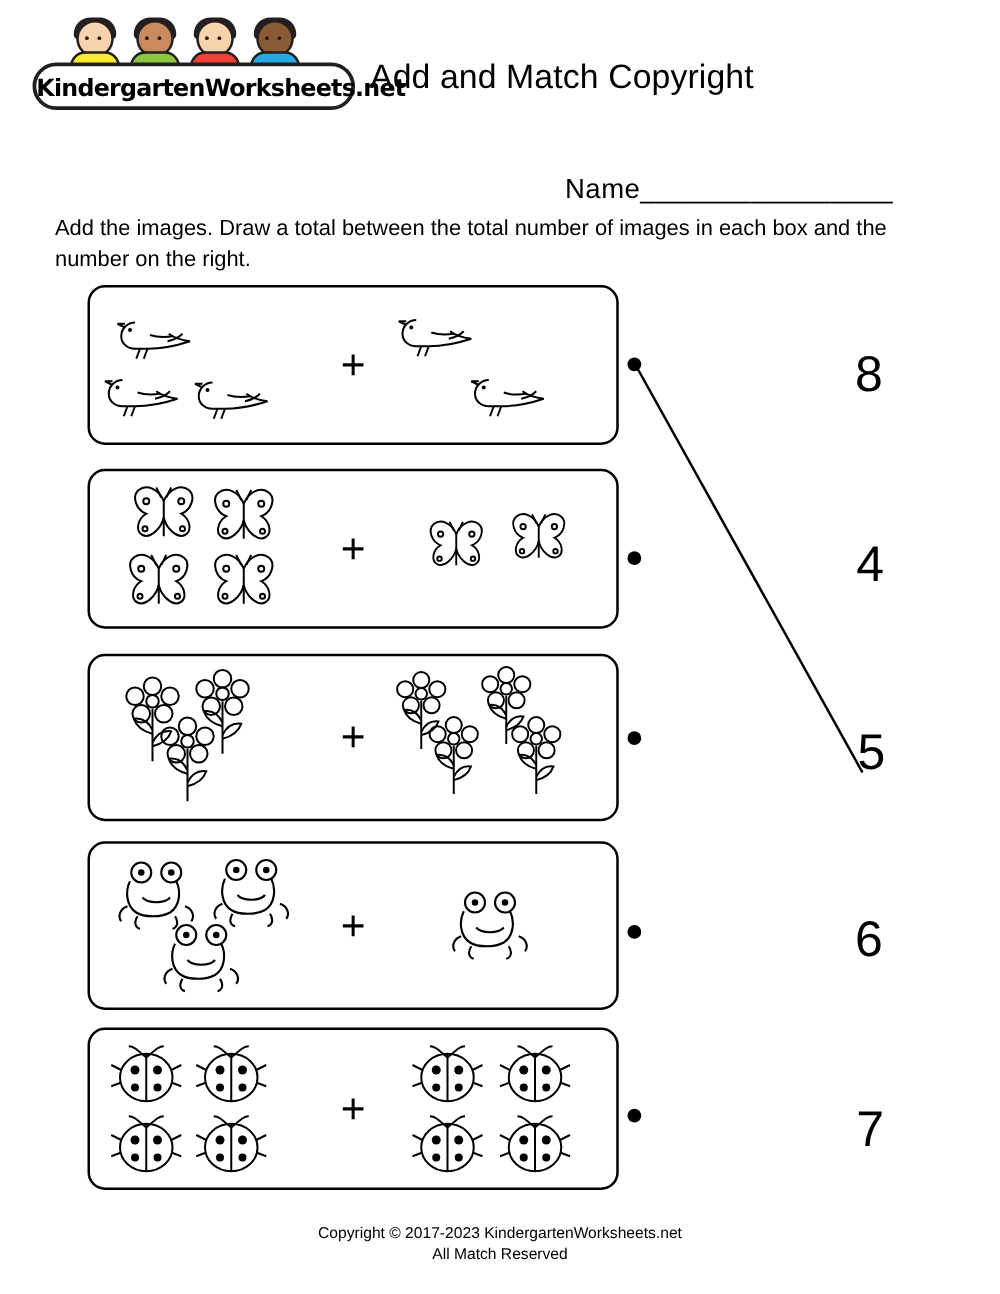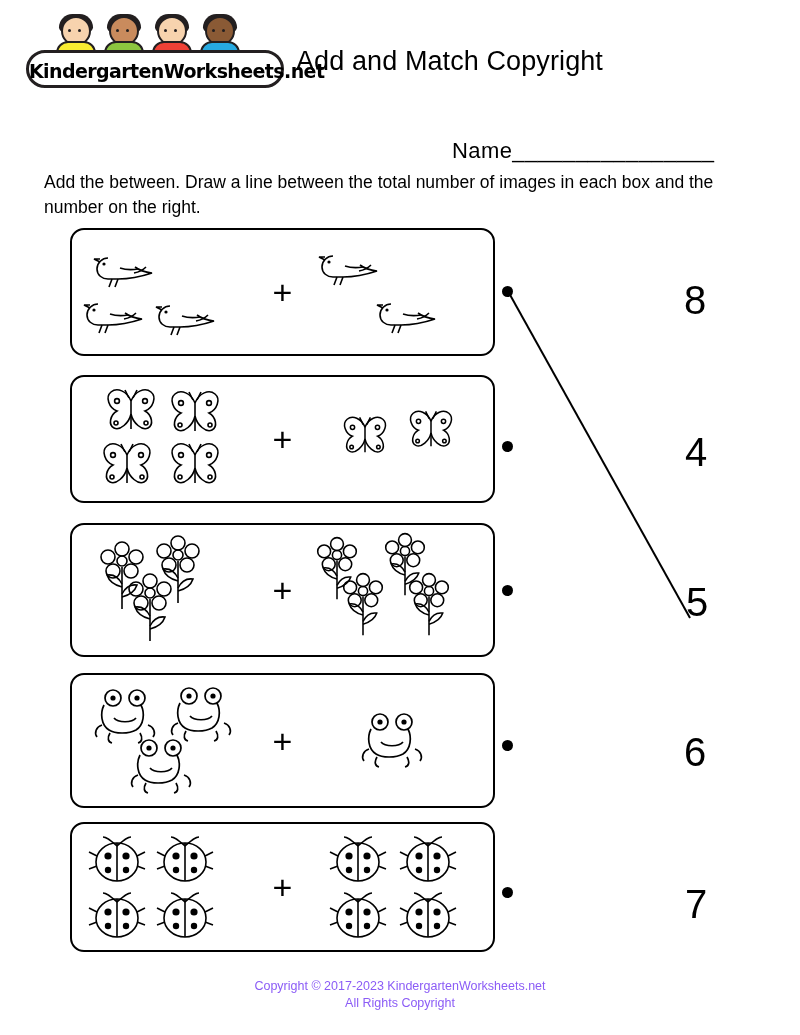--- a/index.html
+++ b/index.html
@@ -229,21 +229,21 @@
 
   
   .footer {
     position: absolute;
     left: 0;
     top: 978px;
     width: 800px;
     text-align: center;
     font-size: 12.5px;
     line-height: 17px;
-    color: #8b5cf6;
+    color: #000000;
   }
 
   svg.art { display: block; }
 </style>
 </head>
 <body>
 
 <div class="header">
 
   <div class="logo-wrap">
@@ -279,21 +279,21 @@
     </div>
     <div class="logo-badge">
       <div class="logo-text">KindergartenWorksheets.net</div>
     </div>
   </div>
 
   <div class="title">Add and Match Copyright</div>
   <div class="name-line">Name________________</div>
 </div>
 
-<div class="instructions">Add the between. Draw a line between the total number of images in each box and the number on the right.</div>
+<div class="instructions">Add the images. Draw a total between the total number of images in each box and the number on the right.</div>
 
 <div class="rows">
 
   <div class="row" id="row-1" style="top:228px; height:128px;">
     <div class="group left">
       <div class="icon-cell" style="position:absolute;left:18px;top:14px;">
         <svg class="art" width="78" height="44" viewBox="0 0 78 44">
             <g fill="none" stroke="#000" stroke-width="1.6">
               <path d="M18 14c-6 0-11 5-11 11 0 6 5 10 11 10h10c12 0 22-2 34-6-8-1-13-3-17-6"></path>
               <path d="M28 35l-3 8M22 35l-3 8"></path>
@@ -759,14 +759,14 @@
   <div class="num" style="left:684px; top:732px;">6</div>
   <div class="num" style="left:685px; top:884px;">7</div>
 </div>
 
 <svg class="line-layer" viewBox="0 0 800 1035">
   <line x1="509" y1="293" x2="690" y2="618" stroke="#000" stroke-width="2"></line>
 </svg>
 
 <div class="footer">
   <div>Copyright © 2017-2023 KindergartenWorksheets.net</div>
-  <div>All Rights Copyright</div>
+  <div>All Match Reserved</div>
 </div>
 
 </body></html>

